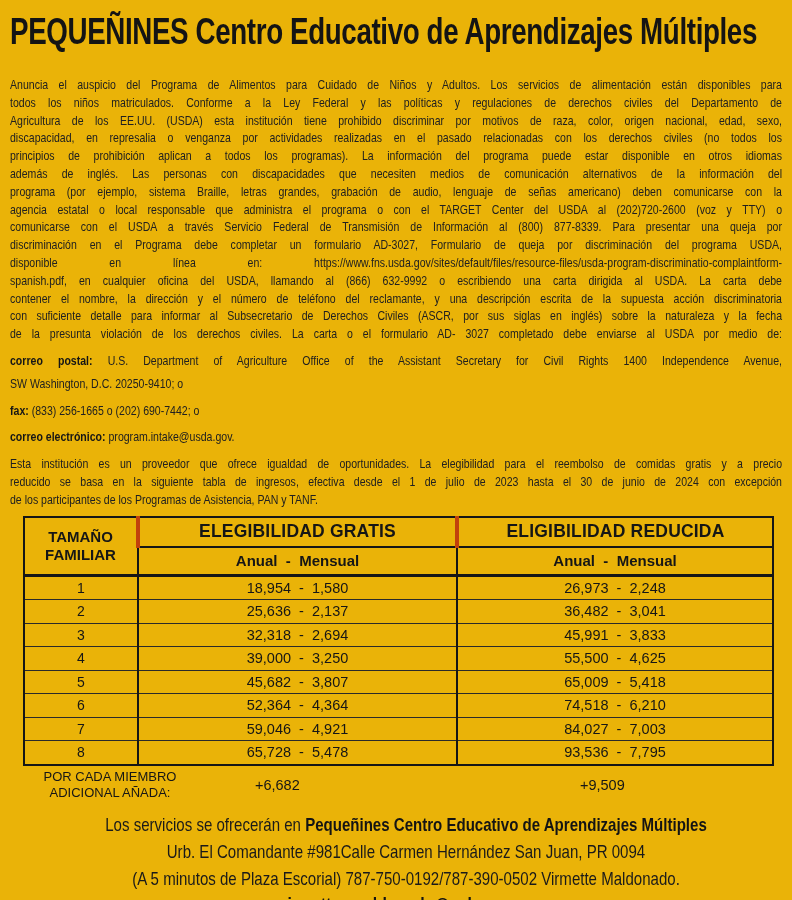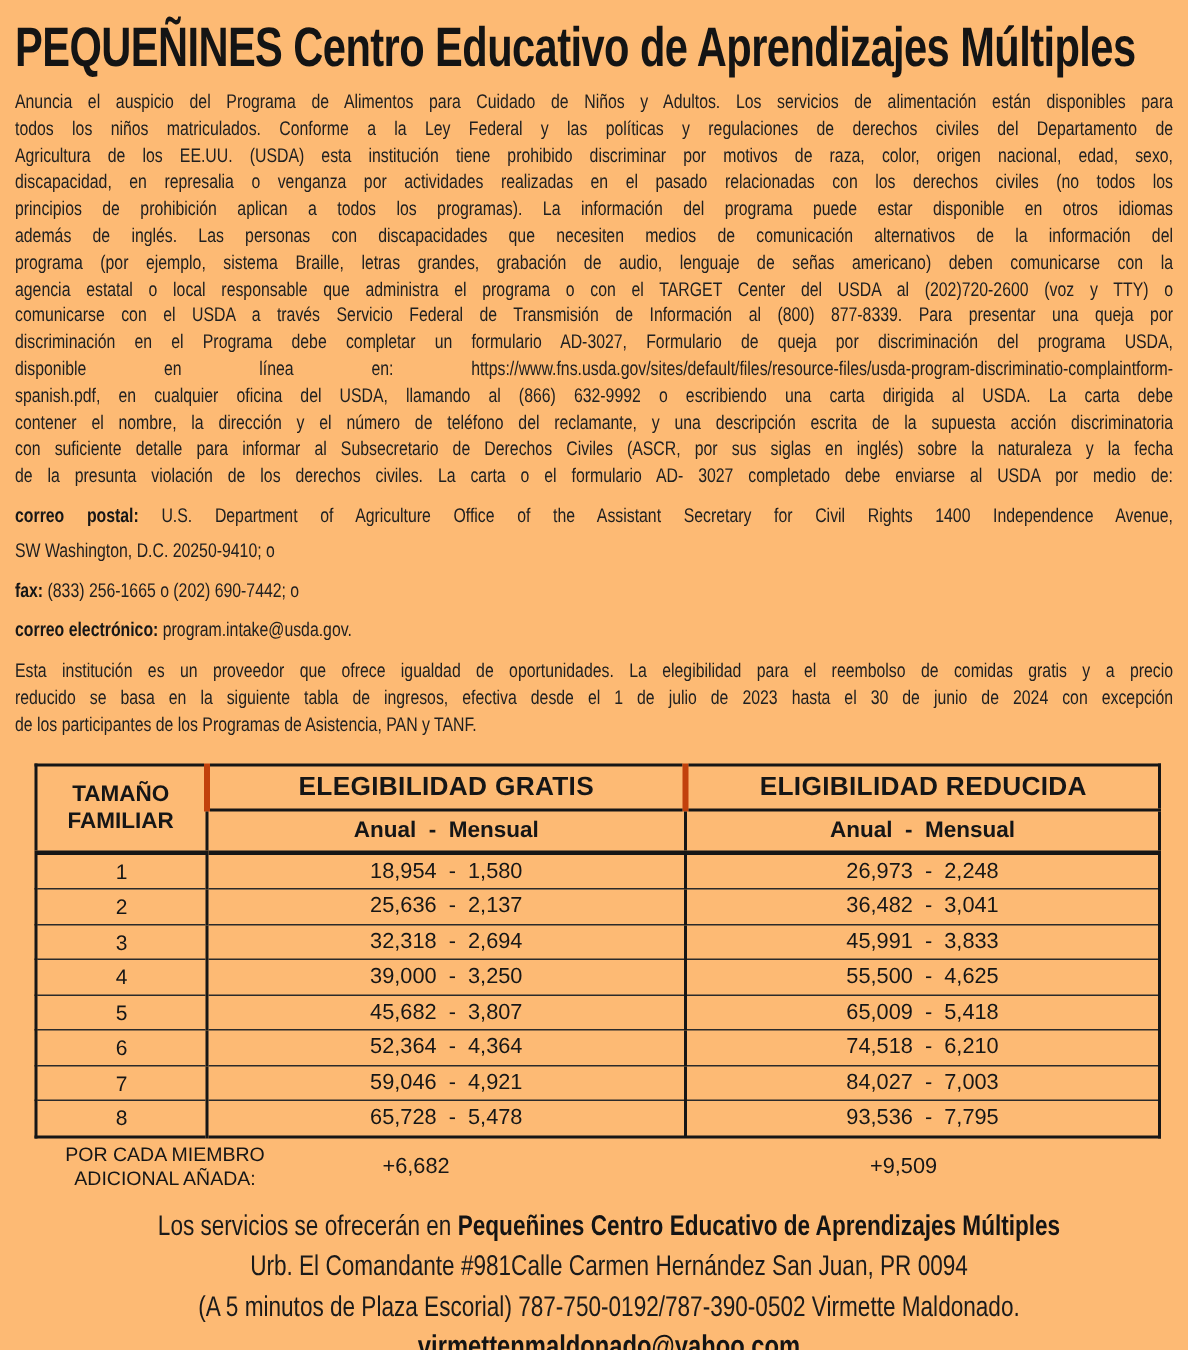--- a/index.html
+++ b/index.html
@@ -1,53 +1,53 @@
 <!DOCTYPE html>
 <html><head>
 <meta charset="utf-8">
 <style>
   html, body { margin: 0; padding: 0; background: #ffffff; }
   .page {
     position: relative;
     width: 792px; height: 900px;
-    background: #fdba74;
+    background: #eab308;
     overflow: hidden;
     font-family: "Liberation Sans", sans-serif;
     color: #1d1d1d;
   }
   .inner { padding: 0 10px; }
 
   
   .doc-title {
     margin-top: 10px;
     font-size: 37px; font-weight: 700; letter-spacing: -0.5px;
     line-height: 44px; white-space: nowrap;
     width: 1030px;
     transform: scaleX(0.75); transform-origin: 0 50%;
     color: #141414;
   }
 
-  .para { margin-top: 5px; }
+  .para { margin-top: 22px; }
   .jline {
     width: 965px;
     transform: scaleX(0.8); transform-origin: 0 0;
     font-size: 13.2px; line-height: 17.8px; height: 17.8px;
     text-align: justify; text-align-last: justify; text-justify: inter-word;
     white-space: normal; overflow: visible;
     color: #202020;
   }
   .jline.left { text-align: left; text-align-last: left; }
   .contact-line { margin-top: 9px; }
   .tight { margin-top: 5px; }
   .blab { font-weight: 700; color: #161616; }
 
   .closing { margin-top: 9px; }
 
   table.elig {
-    margin: 17px 0 0 13px;
+    margin: 7px 0 0 13px;
     border-collapse: collapse;
     width: 749px;
     table-layout: fixed;
     color: #161616;
     border: 2.5px solid #161616;
   }
   col.c1 { width: 114px; } col.c2 { width: 319px; } col.c3 { width: 316px; }
   th, td { padding: 0; text-align: center; vertical-align: middle; }
   .size-h {
     border-right: 2px solid #161616; border-bottom: 3px solid #161616;

